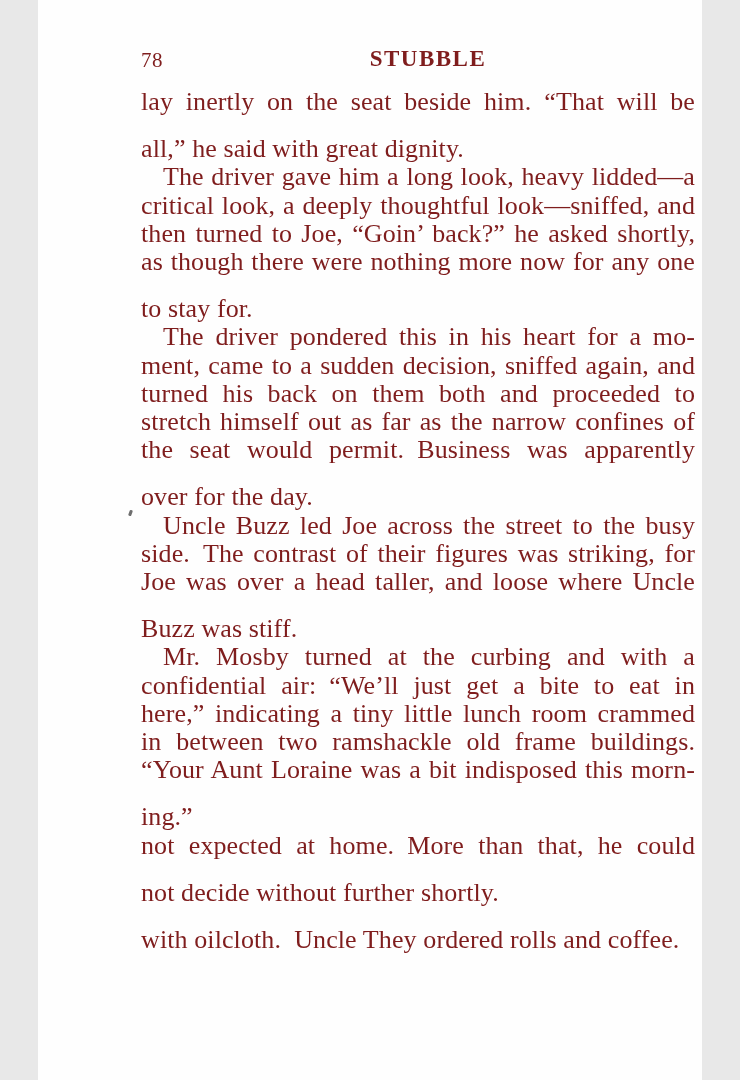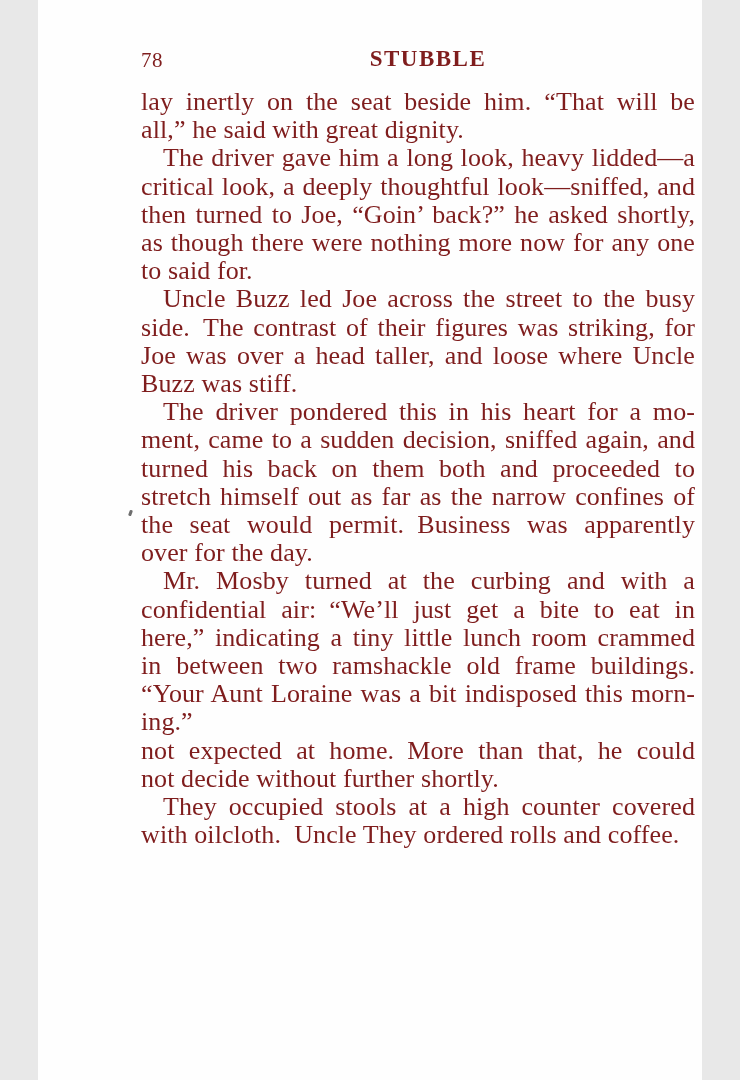--- a/index.html
+++ b/index.html
@@ -53,20 +53,21 @@
   }
   .paragraph {
     margin: 0;
   }
   .line {
     text-align: justify;
     text-align-last: justify;
   }
   .line.last {
     text-align-last: left;
+    margin-top: 19px;
   }
   .line.indent {
     text-indent: 22px;
   }
   .scan-artifact {
     position: absolute;
     left: 91px;
     top: 510px;
     width: 3px;
     height: 6px;
@@ -89,49 +90,48 @@
   <div class="text-block">
       <div class="paragraph">
         <div class="line">lay inertly on the seat beside him. “That will be</div>
         <div class="line last">all,” he said with great dignity.</div>
       </div>
       <div class="paragraph">
         <div class="line indent">The driver gave him a long look, heavy lidded—a</div>
         <div class="line">critical look, a deeply thoughtful look—sniffed, and</div>
         <div class="line">then turned to Joe, “Goin’ back?” he asked shortly,</div>
         <div class="line">as though there were nothing more now for any one</div>
-        <div class="line last">to said for.</div>
-      </div>
-      <div class="paragraph">
-        <div class="line indent">Uncle Buzz led Joe across the street to the busy</div>
-        <div class="line">side. The contrast of their figures was striking, for</div>
-        <div class="line">Joe was over a head taller, and loose where Uncle</div>
-        <div class="line last">Buzz was stiff.</div>
+        <div class="line last">to stay for.</div>
       </div>
       <div class="paragraph">
         <div class="line indent">The driver pondered this in his heart for a mo-</div>
         <div class="line">ment, came to a sudden decision, sniffed again, and</div>
         <div class="line">turned his back on them both and proceeded to</div>
         <div class="line">stretch himself out as far as the narrow confines of</div>
         <div class="line">the seat would permit. Business was apparently</div>
         <div class="line last">over for the day.</div>
+      </div>
+      <div class="paragraph">
+        <div class="line indent">Uncle Buzz led Joe across the street to the busy</div>
+        <div class="line">side. The contrast of their figures was striking, for</div>
+        <div class="line">Joe was over a head taller, and loose where Uncle</div>
+        <div class="line last">Buzz was stiff.</div>
       </div>
       <div class="paragraph">
         <div class="line indent">Mr. Mosby turned at the curbing and with a</div>
         <div class="line">confidential air: “We’ll just get a bite to eat in</div>
         <div class="line">here,” indicating a tiny little lunch room crammed</div>
         <div class="line">in between two ramshackle old frame buildings.</div>
         <div class="line">“Your Aunt Loraine was a bit indisposed this morn-</div>
         <div class="line last">ing.”</div>
       </div>
       <div class="paragraph">
         <div class="line">not expected at home. More than that, he could</div>
         <div class="line last">not decide without further shortly.</div>
       </div>
       <div class="paragraph">
-        <div class="line indent">They occupied stools at a high counter covered</div>
         <div class="line last">with oilcloth. Uncle They ordered rolls and coffee.</div>
       </div>
     </div>
 
   <div class="scan-artifact"></div>
 
 </div>
 
 </body></html>

